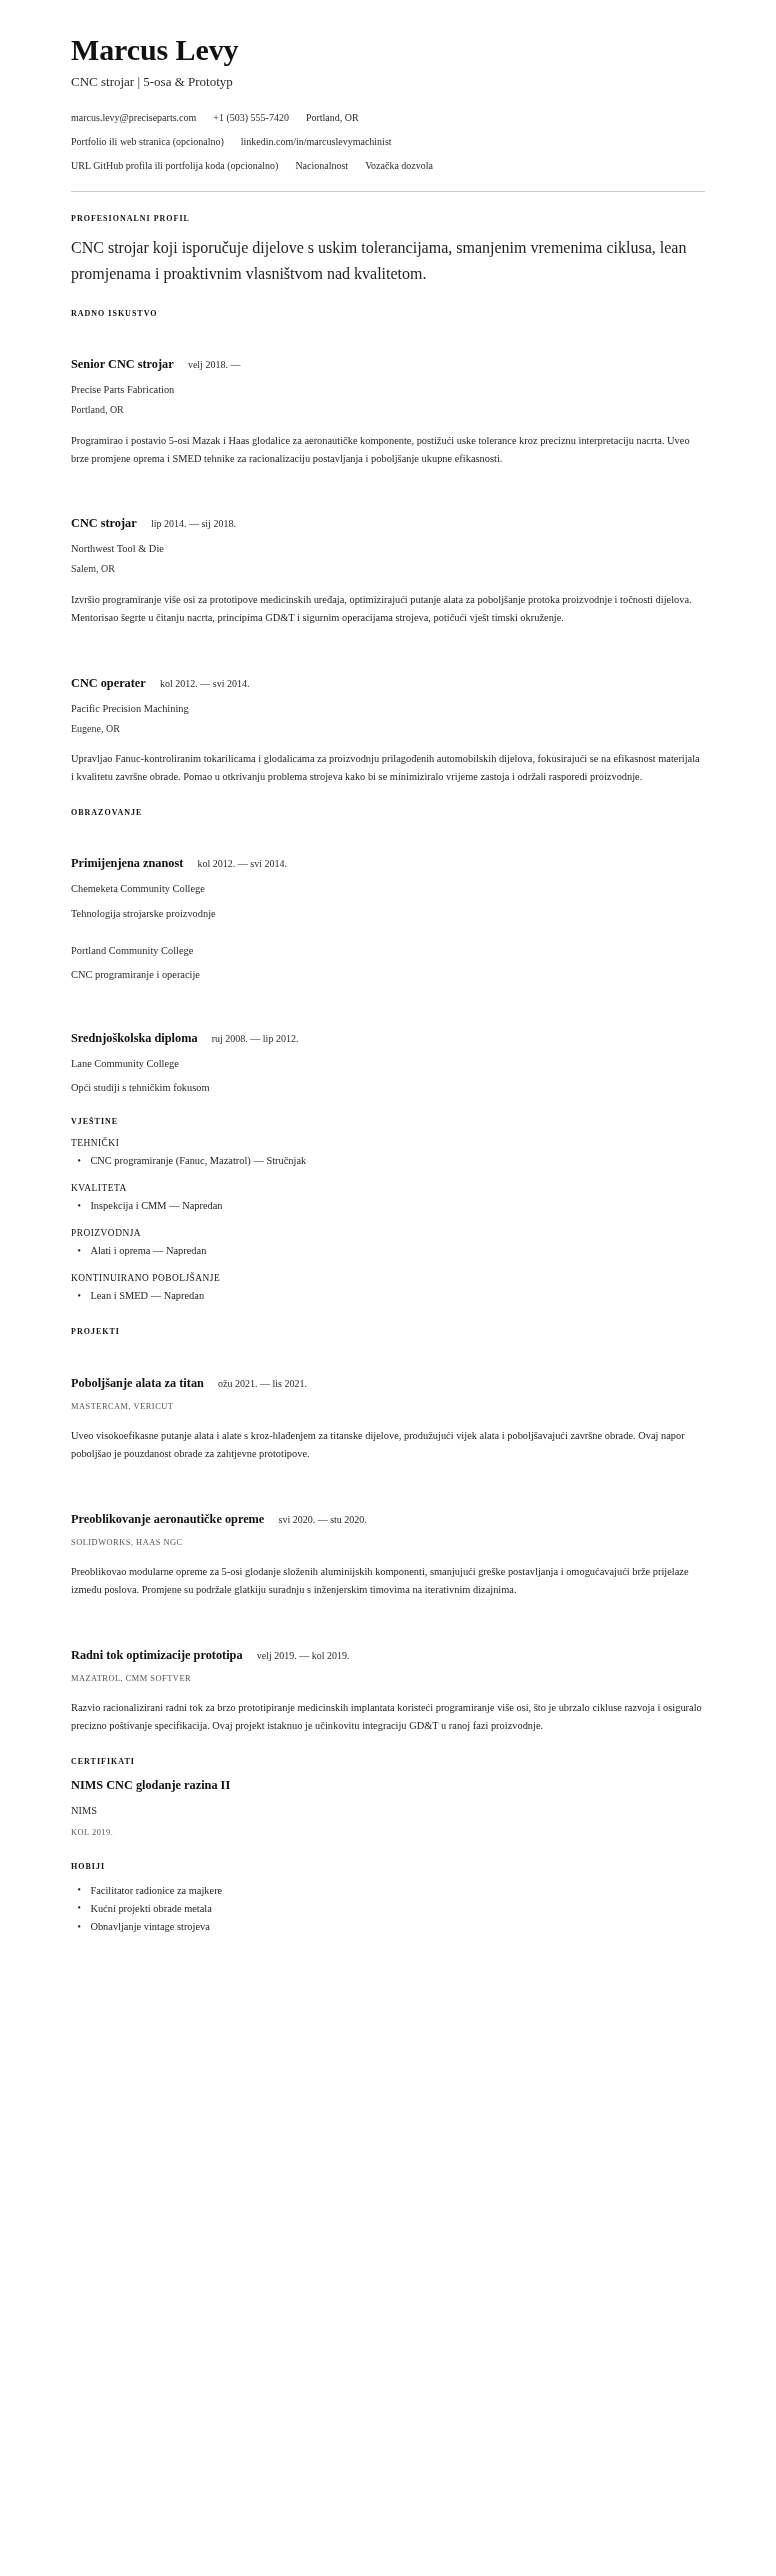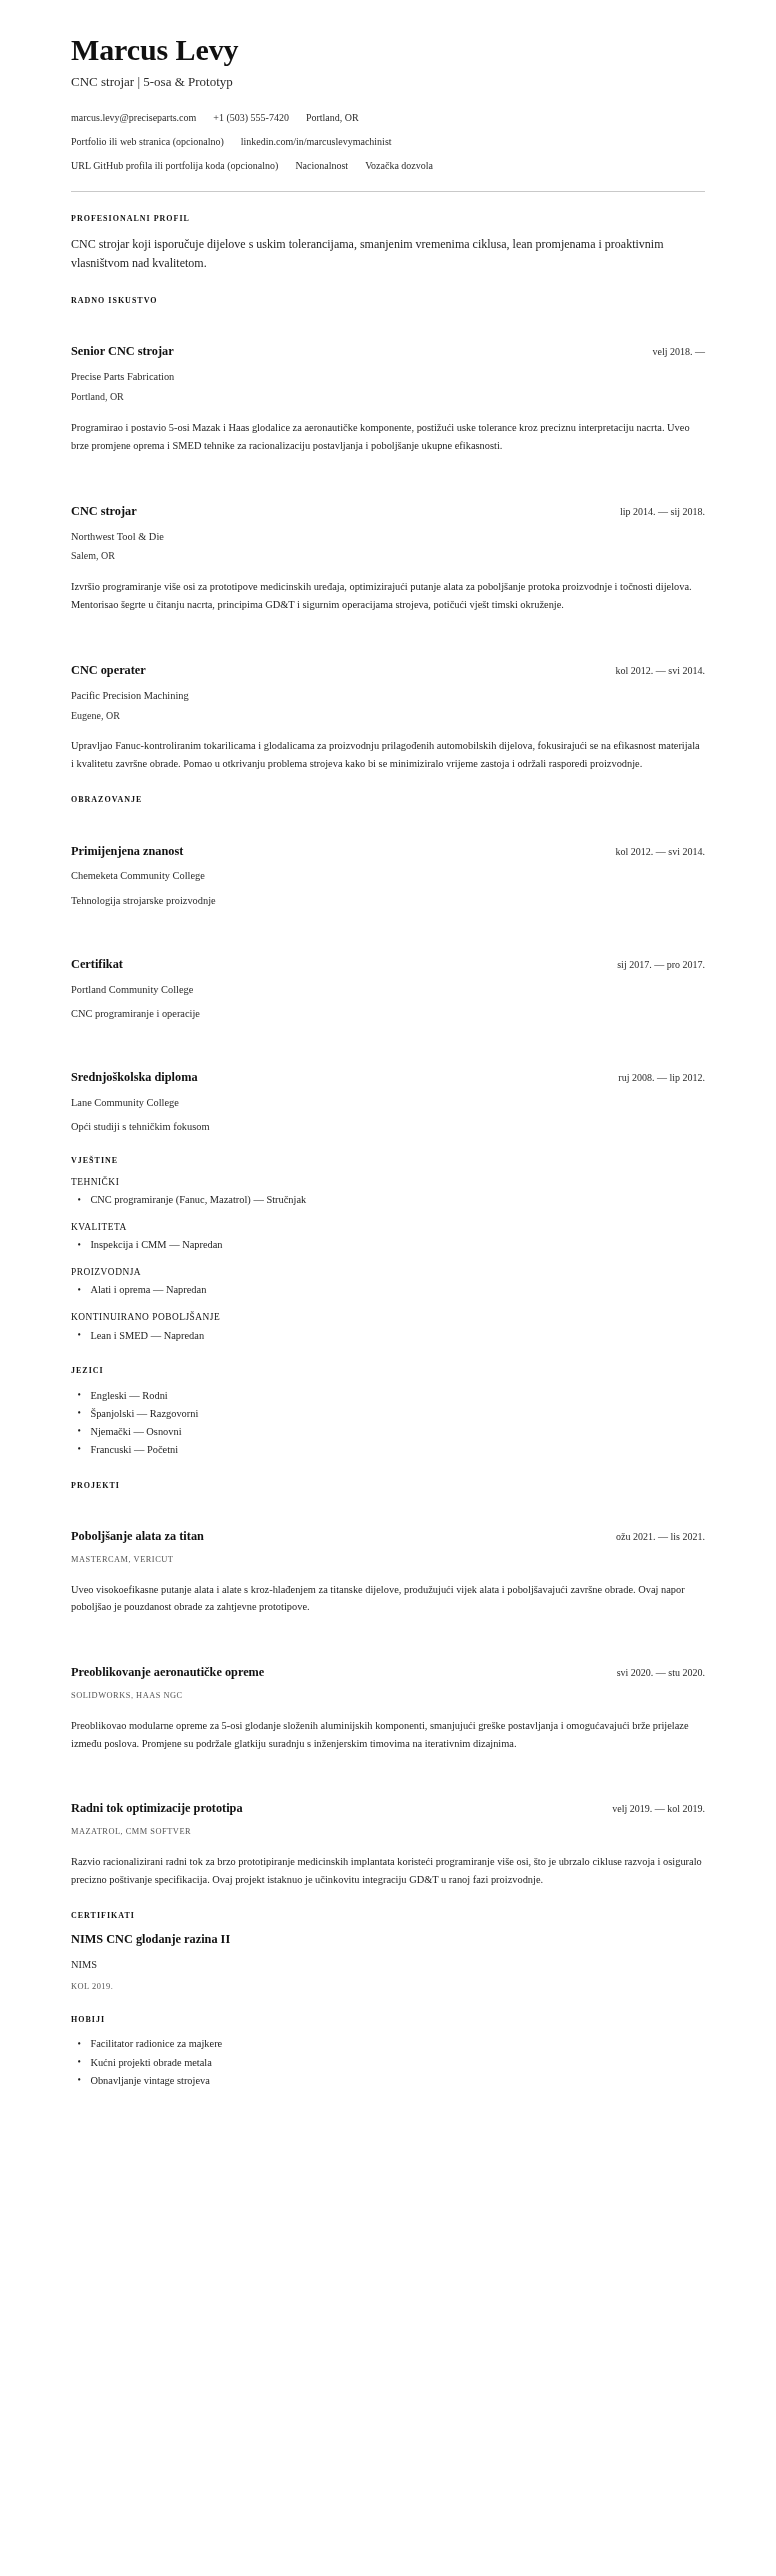--- a/index.html
+++ b/index.html
@@ -64,33 +64,32 @@
   .section-title {
     font-size: 8px;
     font-weight: 700;
     letter-spacing: 1px;
     text-transform: uppercase;
     color: #111111;
     margin: 0 0 12.3px 0;
   }
 
   .summary-text {
-    font-size: 12px;
+    font-size: 16px;
     line-height: 1.62;
     color: #1e1e1e;
     margin: 0;
   }
 
   
   .entry { margin-bottom: 22px; }
   .entry:last-child { margin-bottom: 0; }
 
   .entry-head {
     display: flex;
-    justify-content: space-between;
     align-items: baseline;
     gap: 14.2px;
   }
   .entry-title {
     font-size: 12.3px;
     font-weight: 700;
     color: #111111;
     line-height: 1.3;
   }
   .entry-date {
@@ -234,24 +233,20 @@
     <div id="education-list">
         <div class="entry">
           <div class="entry-head">
             <div class="entry-title">Primijenjena znanost</div>
             <div class="entry-date">kol 2012. — svi 2014.</div>
           </div>
           <div class="entry-org">Chemeketa Community College</div>
           <div class="entry-org">Tehnologija strojarske proizvodnje</div>
         </div>
         <div class="entry">
-          <div class="entry-head">
-            <div class="entry-title">Certifikat</div>
-            <div class="entry-date">sij 2017. — pro 2017.</div>
-          </div>
           <div class="entry-org">Portland Community College</div>
           <div class="entry-org">CNC programiranje i operacije</div>
         </div>
         <div class="entry">
           <div class="entry-head">
             <div class="entry-title">Srednjoškolska diploma</div>
             <div class="entry-date">ruj 2008. — lip 2012.</div>
           </div>
           <div class="entry-org">Lane Community College</div>
           <div class="entry-org">Opći studiji s tehničkim fokusom</div>
@@ -282,29 +277,20 @@
         </div>
         <div class="skill-group">
           <div class="skill-group-title">Kontinuirano poboljšanje</div>
           <ul class="bullets">
             <li>Lean i SMED — Napredan</li>
           </ul>
         </div>
       </div>
   </section>
 
-  <section class="section">
-    <h2 class="section-title">Jezici</h2>
-    <ul class="bullets lang-list" id="languages-list">
-        <li>Engleski — Rodni</li>
-        <li>Španjolski — Razgovorni</li>
-        <li>Njemački — Osnovni</li>
-        <li>Francuski — Početni</li>
-      </ul>
-  </section>
 
   <section class="section">
     <h2 class="section-title">Projekti</h2>
     <div id="projects-list">
         <div class="entry">
           <div class="entry-head">
             <div class="entry-title">Poboljšanje alata za titan</div>
             <div class="entry-date">ožu 2021. — lis 2021.</div>
           </div>
           <div class="entry-meta">Mastercam, Vericut</div>

